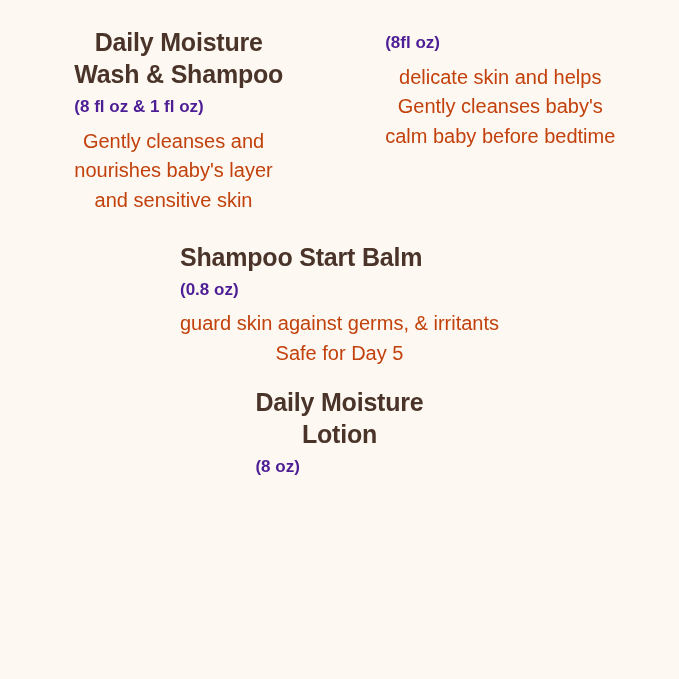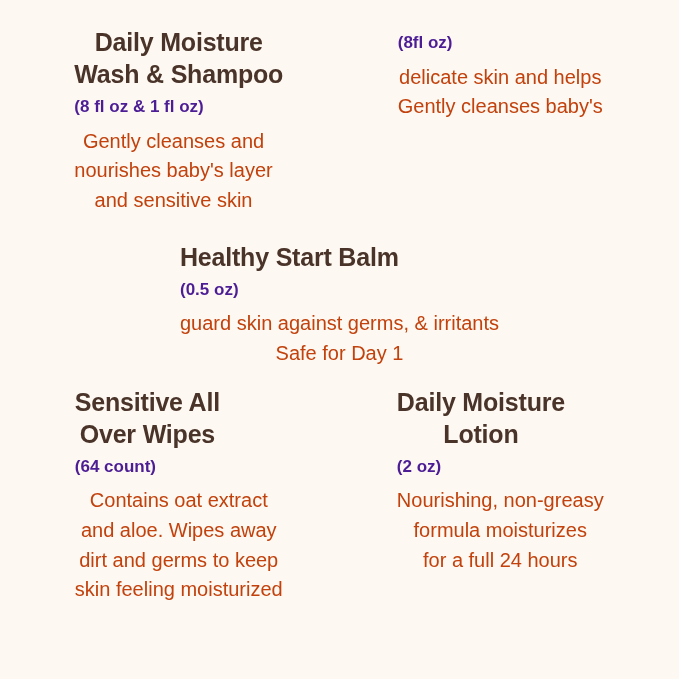--- a/index.html
+++ b/index.html
@@ -99,67 +99,48 @@
         </p>
       </div>
     </div>
 
     <div class="col">
       <div class="product">
         <p class="size">(8fl oz)</p>
         <p class="desc">
           <span class="desc-line">delicate skin and helps</span>
           <span class="desc-line">Gently cleanses baby's</span>
+          <span class="desc-line">calm baby before bedtime</span>
         </p>
       </div>
     </div>
 
   </div>
 
   <div class="row">
     <div class="product product-center">
       <h2 class="title">
-        <span class="desc-line">Healthy Start Balm</span>
+        <span class="desc-line">Shampoo Start Balm</span>
       </h2>
-      <p class="size">(0.5 oz)</p>
+      <p class="size">(0.8 oz)</p>
       <p class="desc">
         <span class="desc-line">guard skin against germs, &amp; irritants</span>
-        <span class="desc-line">Safe for Day 1</span>
+        <span class="desc-line">Safe for Day 5</span>
       </p>
     </div>
   </div>
 
   <div class="row row-bottom">
 
-    <div class="col">
-      <div class="product">
-        <h2 class="title">
-          <span class="desc-line">Sensitive All</span>
-          <span class="desc-line">Over Wipes</span>
-        </h2>
-        <p class="size">(64 count)</p>
-        <p class="desc">
-          <span class="desc-line">Contains oat extract</span>
-          <span class="desc-line">and aloe. Wipes away</span>
-          <span class="desc-line">dirt and germs to keep</span>
-          <span class="desc-line">skin feeling moisturized</span>
-        </p>
-      </div>
-    </div>
 
     <div class="col">
       <div class="product">
         <h2 class="title">
           <span class="desc-line">Daily Moisture</span>
           <span class="desc-line">Lotion</span>
         </h2>
-        <p class="size">(2 oz)</p>
-        <p class="desc">
-          <span class="desc-line">Nourishing, non-greasy</span>
-          <span class="desc-line">formula moisturizes</span>
-          <span class="desc-line">for a full 24 hours</span>
-        </p>
+        <p class="size">(8 oz)</p>
       </div>
     </div>
 
   </div>
 
 </div>
 
 </body></html>

